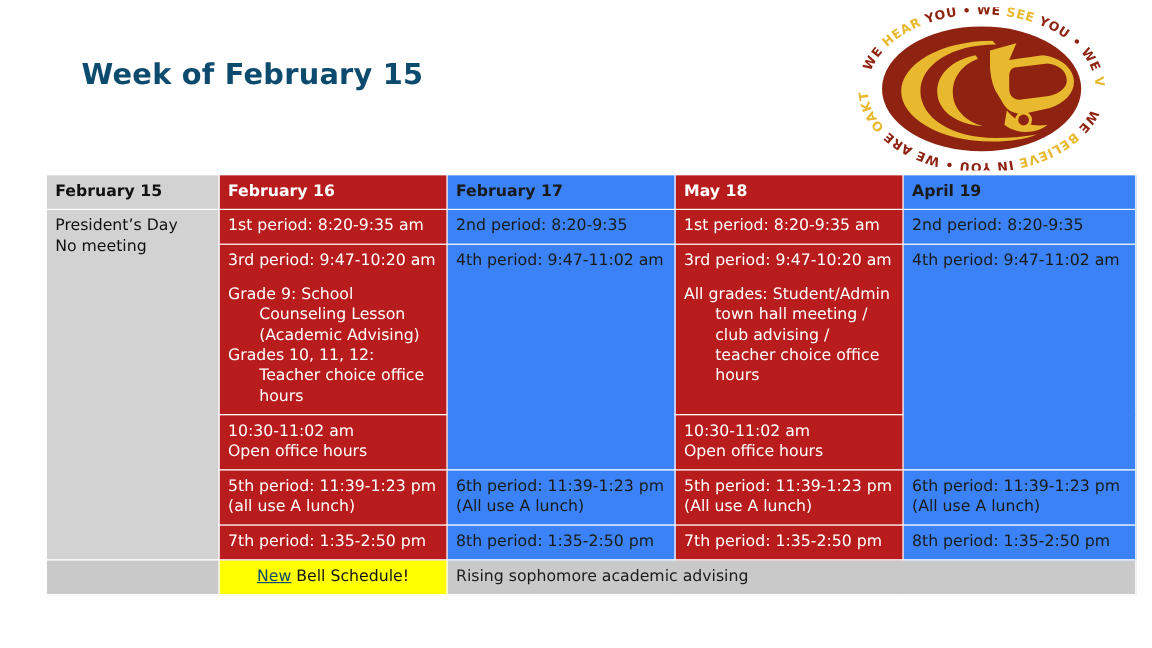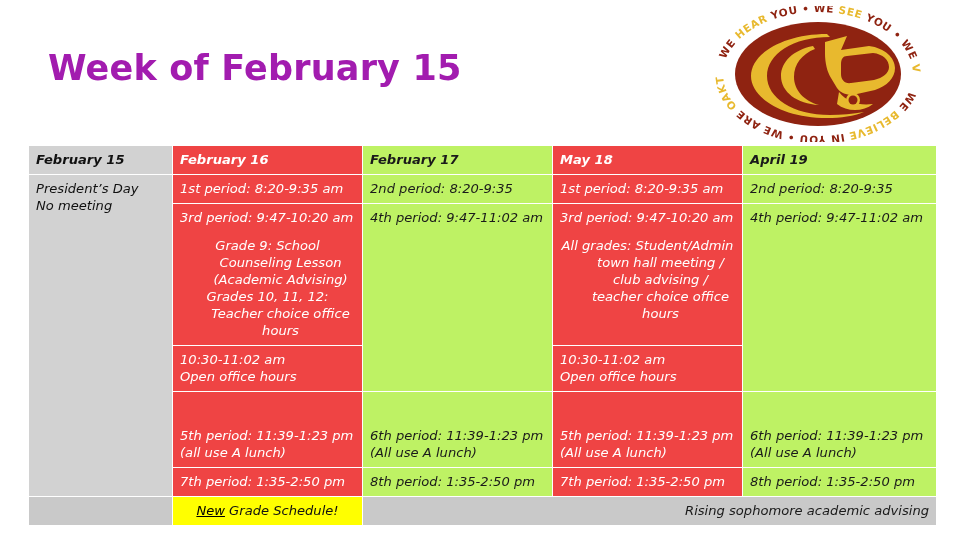--- a/index.html
+++ b/index.html
@@ -11,47 +11,46 @@
     height: 540px;
     background: #ffffff;
     font-family: "DejaVu Sans", "Liberation Sans", sans-serif;
     overflow: hidden;
     position: relative;
   }
 
   
   #slide-title {
     position: absolute;
-    left: 48px;
+    left: 68px;
     top: 48px;
-    font-size: 35px;
+    font-size: 24px;
     font-weight: 700;
-    color: #a21caf;
+    color: #0c4a6e;
     letter-spacing: 0.2px;
     white-space: nowrap;
   }
 
   
   #logo {
     position: absolute;
     left: 707px;
     top: 6px;
     width: 222px;
     height: 136px;
   }
 
   
   #schedule-table {
     position: absolute;
-    left: 28px;
+    left: 38px;
     top: 145px;
     width: 908px;
     border-collapse: collapse;
     table-layout: fixed;
-    font-style: italic;
   }
   #schedule-table td {
     vertical-align: top;
     padding: 5px 7px 6px 7px;
     font-size: 13.1px;
     line-height: 1.30;
     border: 1px solid #ffffff;
   }
   .col-mon { width: 144px; }
   .col-day { width: 190px; }
@@ -59,60 +58,59 @@
 
   
   .hdr {
     font-size: 16.5px;
     font-weight: 700;
     padding-top: 7px;
     padding-bottom: 8px;
     height: 16px;
   }
   .bg-gray  { background: #d2d2d2; color: #111111; }
-  .bg-maroon{ background: #ef4444; color: #ffffff; }
-  .bg-gold  { background: #bef264; color: #1a1a1a; }
+  .bg-maroon{ background: #b91c1c; color: #ffffff; }
+  .bg-gold  { background: #3b82f6; color: #1a1a1a; }
 
   .hdr.bg-gray { border-left-color: #d2d2d2; }
 
   
   .hang {
     padding-left: 26px;
     text-indent: -26px;
-    text-align: center;
   }
   .spacer { height: 11px; }
 
   
   .banner {
-    text-align: right;
+    text-align: left;
     font-size: 16.5px;
     padding: 7px 6px 9px 6px;
     color: #1a1a1a;
     background: #c9c9c9;
     border-color: #ffffff;
   }
   .banner-hl {
     background: #ffff00;
     text-align: center;
     font-size: 16.5px;
     padding: 7px 6px 9px 6px;
     color: #111111;
     border-color: #ffffff;
   }
   .new-link {
-    color: #000000;
+    color: #0c4a6e;
     text-decoration: underline;
   }
   .banner-blank {
     background: #c9c9c9;
     border-color: #ffffff;
   }
 
-  .nowrap { white-space: nowrap; margin-top: 30px; }
+  .nowrap { white-space: nowrap; }
 </style>
 </head>
 <body>
 
 <div id="slide-title">Week of February 15</div>
 
 <div id="logo">
   <svg viewBox="0 0 222 136" width="222" height="136">
     <defs>
       <path id="ringTop" d="M 16,68 A 95,62 0 0 1 206,68"></path>
@@ -238,18 +236,18 @@
 
   <tr>
     <td class="bg-maroon">7th period: 1:35-2:50 pm</td>
     <td class="bg-gold">8th period: 1:35-2:50 pm</td>
     <td class="bg-maroon">7th period: 1:35-2:50 pm</td>
     <td class="bg-gold">8th period: 1:35-2:50 pm</td>
   </tr>
 
   <tr>
     <td class="banner-blank"></td>
-    <td class="banner-hl"><a href="#" class="new-link">New</a><span> Grade Schedule!</span></td>
+    <td class="banner-hl"><a href="#" class="new-link">New</a><span> Bell Schedule!</span></td>
     <td class="banner" colspan="3">Rising sophomore academic advising</td>
   </tr>
 
   </tbody>
 </table>
 
 </body></html>

